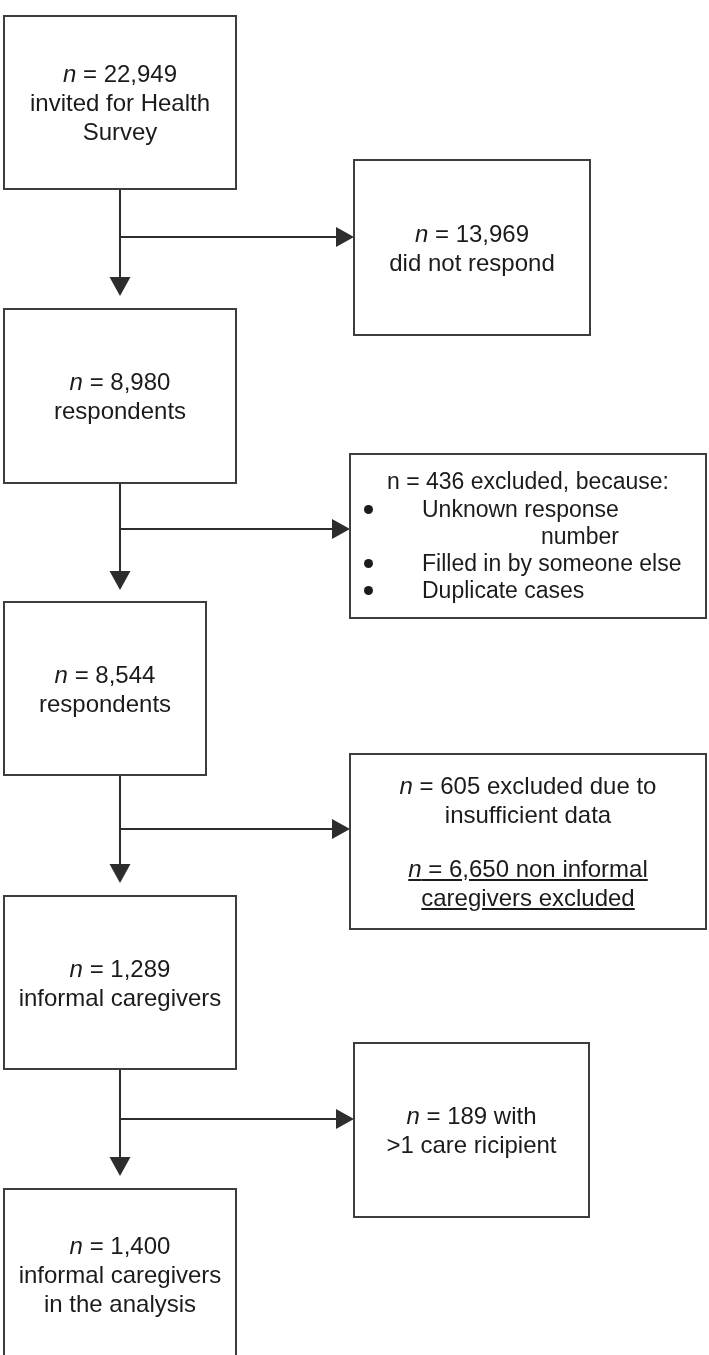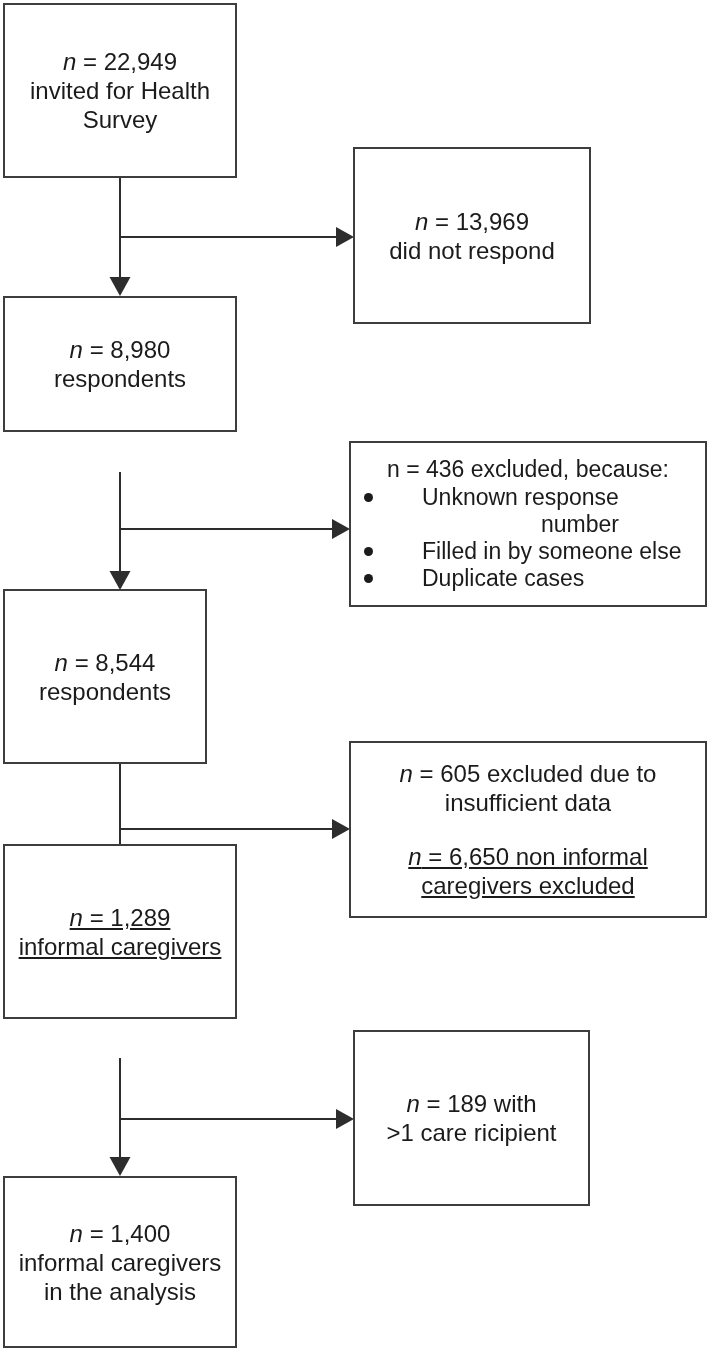--- a/index.html
+++ b/index.html
@@ -19,34 +19,35 @@
   }
   .connectors{position:absolute;left:0;top:0;pointer-events:none;}
   .box{
     position:absolute;
     box-sizing:border-box;
     border:2px solid var(--border);
     background:var(--bg);
     display:flex;
     align-items:center;
     justify-content:center;
+    margin-top:12px;
   }
   .content{
     width:100%;
     text-align:center;
     font-size:24px;
     line-height:29px;
   }
   .line{white-space:nowrap;}
   .nvar{font-style:italic;}
   
   .b-main1{left:3px;top:3px;width:234px;height:175px;}
-  .b-main2{left:3px;top:296px;width:234px;height:136px;}
+  .b-main2{left:3px;top:296px;width:234px;height:176px;}
   .b-main3{left:3px;top:589px;width:204px;height:175px;}
-  .b-main4{left:3px;top:844px;width:234px;height:175px;text-decoration:underline;}
+  .b-main4{left:3px;top:883px;width:234px;height:175px;}
   .b-main5{left:3px;top:1176px;width:234px;height:172px;}
   
   .b-side1{left:353px;top:147px;width:238px;height:177px;}
   .b-side2{left:349px;top:441px;width:358px;height:166px;}
   .b-side3{left:349px;top:741px;width:358px;height:177px;}
   .b-side4{left:353px;top:1030px;width:237px;height:176px;}
   
   .b-side2 .content{font-size:23px;line-height:27px;}
   .bullet-list{margin-top:1px;}
   .bullet-row{

